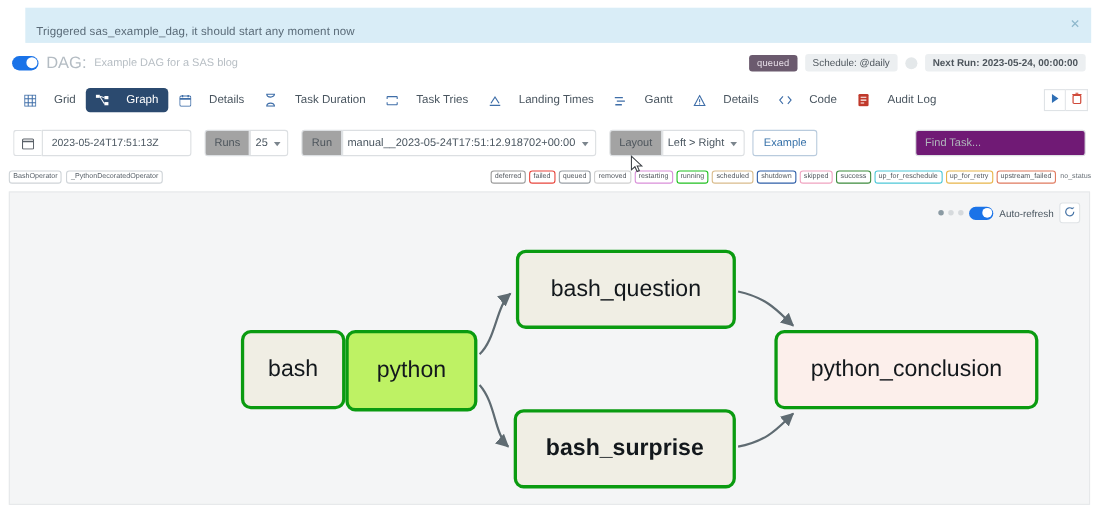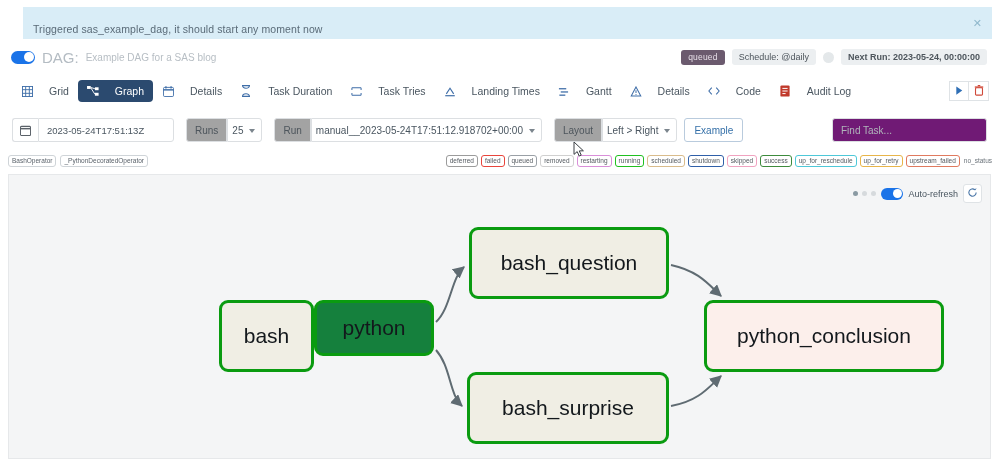--- a/index.html
+++ b/index.html
@@ -445,29 +445,29 @@
 
     <path d="M662 90 C690 96 700 110 712 121" fill="none" stroke="#5f6b72" stroke-width="2" marker-end="url(#ah)"></path>
 
     <path d="M662 231 C690 226 700 212 712 201" fill="none" stroke="#5f6b72" stroke-width="2" marker-end="url(#ah)"></path>
   </svg>
 
   <div class="node bash-fill" style="left: 175px; top: 125px; width: 95px; height: 72px; border-color: rgb(10, 155, 16); background: rgb(240, 238, 228); margin-left: 35px;">
     <span>bash</span>
   </div>
 
-  <div class="node py-fill" style="left: 305px; top: 125px; width: 120px; height: 56px; border-color: rgb(10, 155, 16); background: #15803d;">
+  <div class="node py-fill" style="left: 305px; top: 125px; width: 120px; height: 74px; border-color: rgb(10, 155, 16); background: #bef264;">
     <span>python</span>
   </div>
 
   <div class="node bash-fill" style="left: 460px; top: 52px; width: 200px; height: 72px; border-color: rgb(10, 155, 16); background: rgb(240, 238, 228);">
     <span>bash_question</span>
   </div>
 
-  <div class="node bash-fill" style="left: 458px; top: 197px; width: 202px; height: 72px; border-color: rgb(10, 155, 16); background: rgb(240, 238, 228);">
+  <div class="node bash-fill" style="left: 458px; top: 197px; width: 202px; height: 72px; border-color: rgb(10, 155, 16); background: rgb(240, 238, 228); font-weight: bold;">
     <span>bash_surprise</span>
   </div>
 
   <div class="node py-fill" style="left: 695px; top: 125px; width: 240px; height: 72px; border-color: rgb(10, 155, 16); background: rgb(252, 239, 235);">
     <span>python_conclusion</span>
   </div>
 </div>
 
 <div class="cursor-arrow">
   <svg width="12" height="17" viewBox="0 0 12 17">

